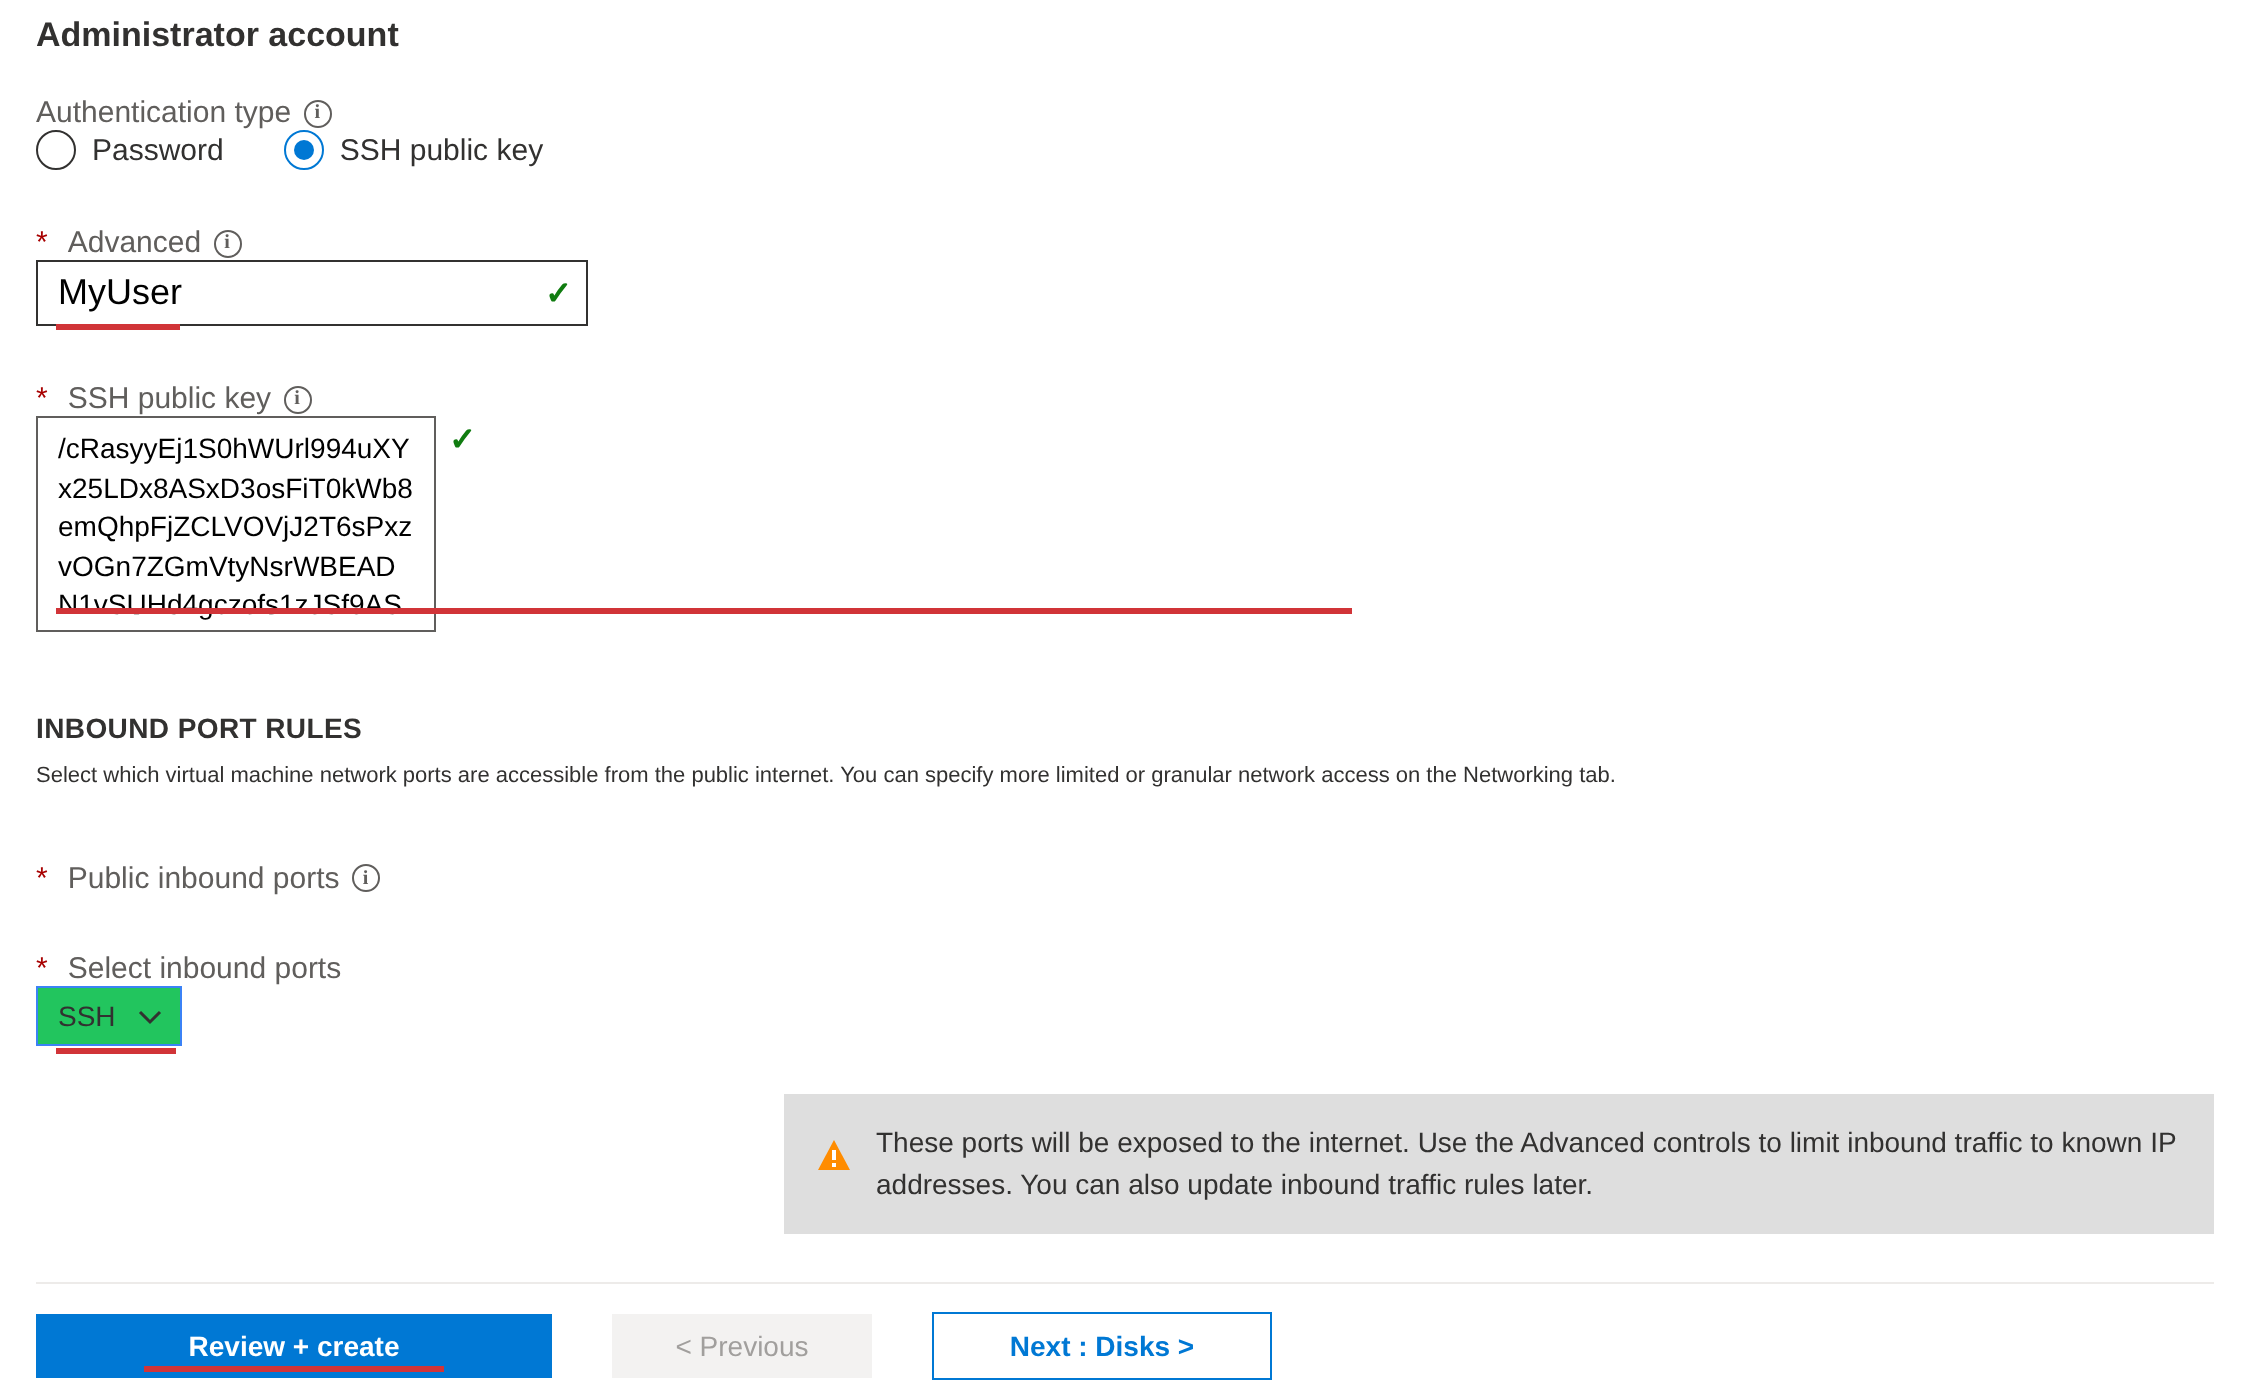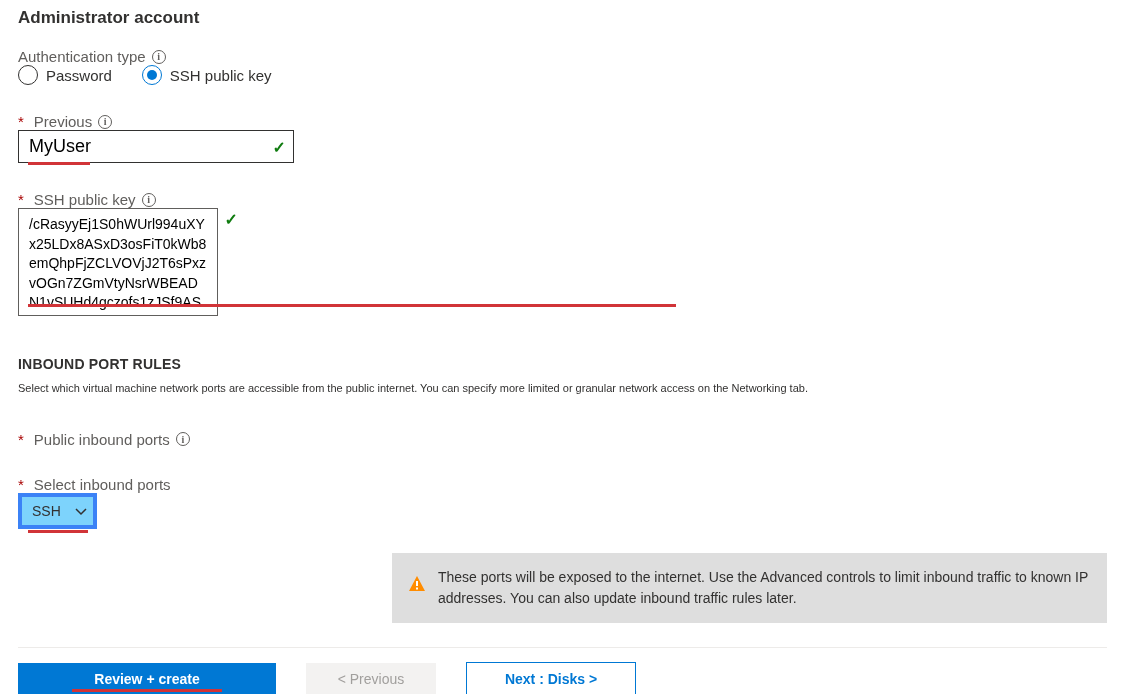--- a/index.html
+++ b/index.html
@@ -164,27 +164,27 @@
     .textarea-underline {
       position: absolute;
       bottom: 9px;
       left: 10px;
       height: 3px;
       background: #d13438;
       width: 648px;
     }
     .select-input {
       width: 100%;
-      border: 4px solid #3b82f6;
+      border: 1px solid #3b82f6;
       padding: 6px 32px 6px 10px;
       font-size: 14px;
       font-family: inherit;
       outline: none;
       appearance: none;
-      background: #7dd3fc;
+      background: #22c55e;
       cursor: pointer;
       position: relative;
     }
     .select-wrap {
       position: relative;
       width: 100%;
     }
     .select-chevron {
       position: absolute;
       right: 10px;
@@ -296,21 +296,21 @@
         <span class="radio-circle selected"></span>
         <span>SSH public key</span>
       </div>
     </div>
   </div>
 </div>
 
 <div class="form-row">
   <div class="form-label">
     <span class="req">*</span>
-    <span>Previous</span>
+    <span>Advanced</span>
     <span class="info-icon">i</span>
   </div>
   <div class="form-control">
     <div class="input-wrap">
       <input type="text" class="text-input valid" value="MyUser" style="">
       <span class="valid-check">✓</span>
       <div class="username-underline"></div>
     </div>
   </div>
 </div>

